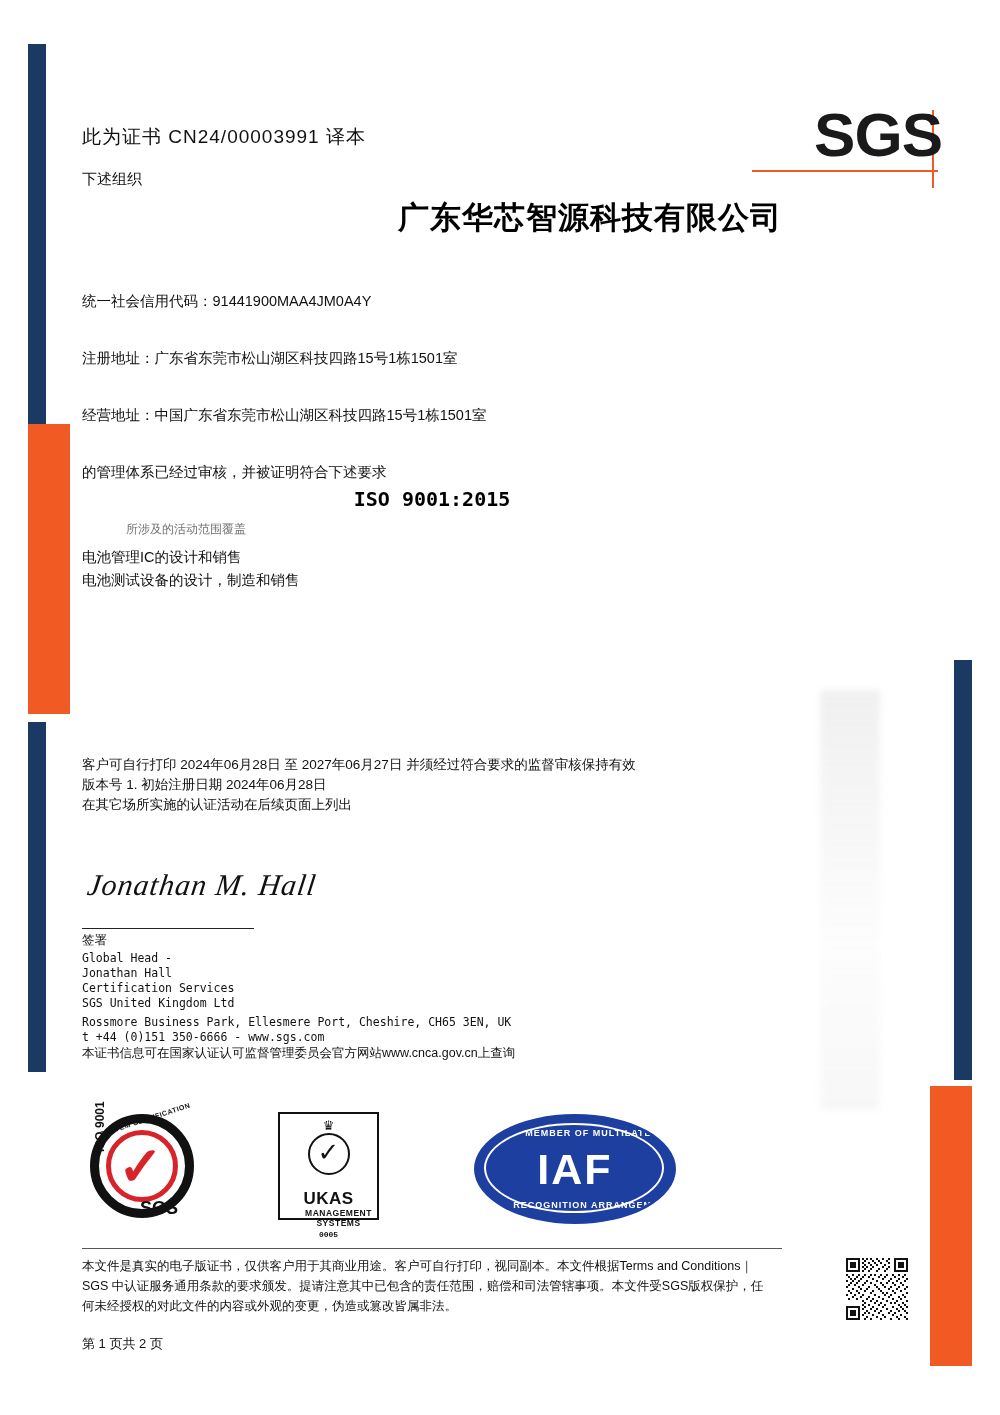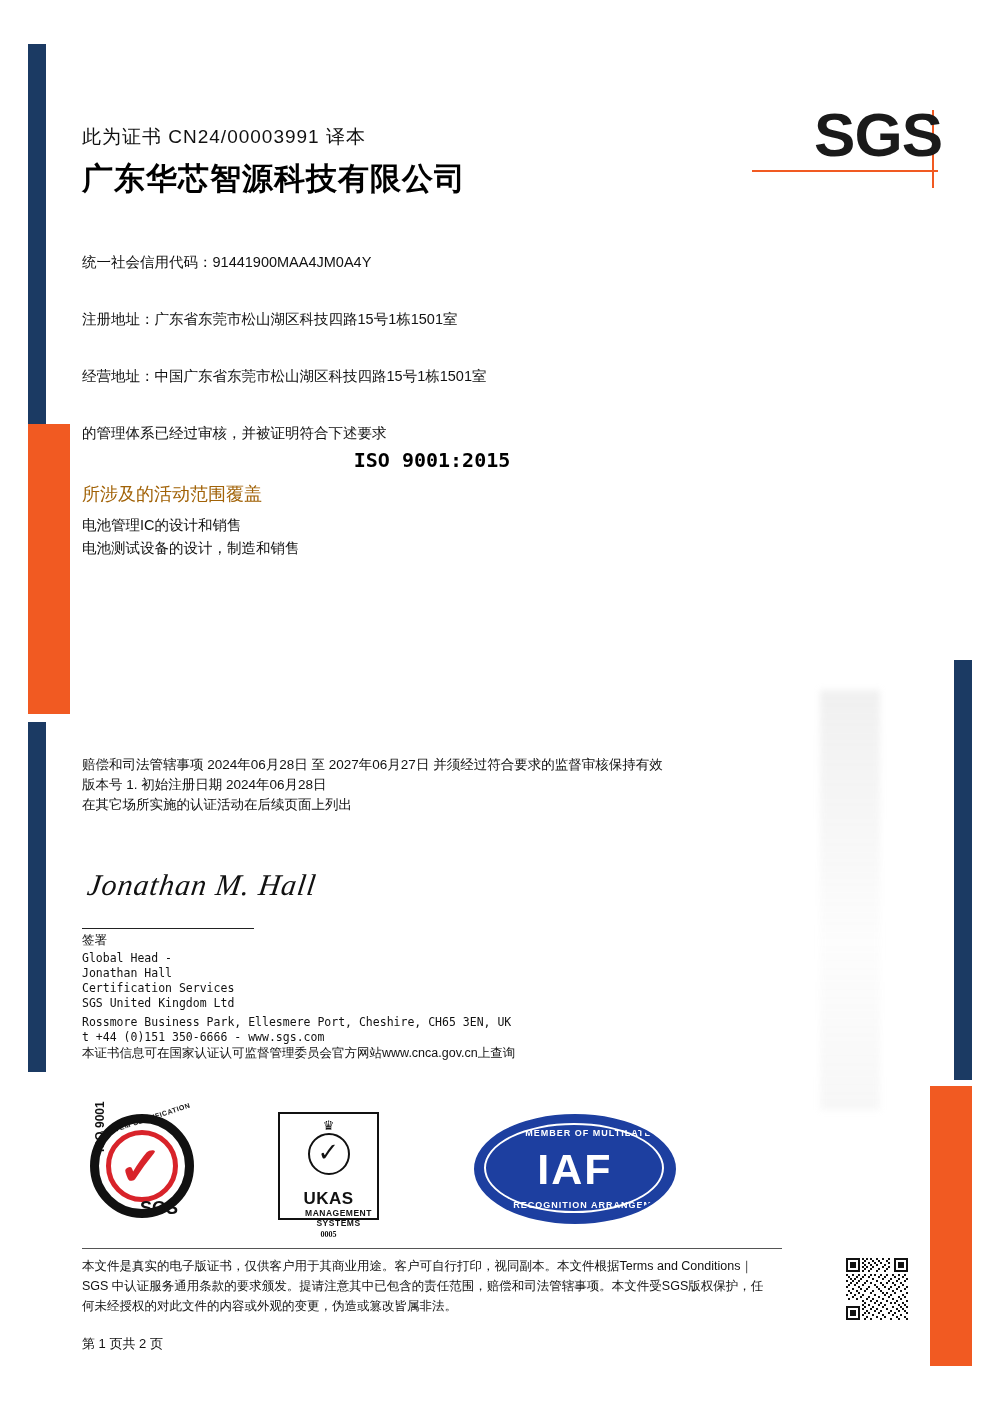--- a/index.html
+++ b/index.html
@@ -99,20 +99,21 @@
     margin-top: 20px;
     font-size: 15px;
     color: #111;
   }
   .org-name {
     margin-top: 8px;
     font-size: 31px;
     font-weight: bold;
     letter-spacing: 1px;
     color: #000;
+    text-align: right;
   }
 
   .details {
     margin-top: 52px;
     font-size: 14.5px;
     line-height: 21px;
     color: #111;
   }
   .details div { white-space: nowrap; margin-top: 36px; }
 
@@ -121,22 +122,23 @@
     font-family: "DejaVu Sans Mono", monospace;
     font-size: 20px;
     font-weight: bold;
     letter-spacing: 0px;
     color: #000;
     text-align: center;
   }
 
   .scope-head {
     margin-top: 10px;
-    font-size: 18px;
-    color: #a16207;
+    font-size: 12px;
+    color: #737373;
+    margin-left: 44px;
   }
   .scope-line {
     margin-top: 10px;
     font-size: 14.5px;
     color: #111;
   }
 
   .validity {
     position: absolute;
     left: 82px;
@@ -253,21 +255,21 @@
     font-family: "Liberation Sans", sans-serif;
     font-weight: bold;
     font-size: 8.5px;
     line-height: 9.5px;
     letter-spacing: 0.5px;
     color: #111;
     padding-left: 20px;
   }
   .ukas-num {
     margin-top: 2px;
-    font-family: Liberation Serif, serif;
+    font-family: Liberation Mono, monospace;
     font-weight: bold;
     font-size: 8px;
     color: #111;
   }
 
   
   .mark-iaf { left: 392px; top: 4px; width: 200px; height: 108px; }
   .iaf-oval {
     position: absolute;
     left: 0; top: 0;
@@ -430,38 +432,39 @@
   <div class="smudge"></div>
 
   <div class="sgs-logo">
     <div class="sgs-rule-h"></div>
     <div class="sgs-rule-v"></div>
     <div class="sgs-text">SGS</div>
   </div>
 
   <div class="content">
     <div class="line-translation">此为证书 CN24/00003991 译本</div>
+    <div class="line-org-intro">下述组织</div>
     <div class="org-name">广东华芯智源科技有限公司</div>
 
     <div class="details">
       <div>统一社会信用代码：91441900MAA4JM0A4Y</div>
       <div>注册地址：广东省东莞市松山湖区科技四路15号1栋1501室</div>
       <div>经营地址：中国广东省东莞市松山湖区科技四路15号1栋1501室</div>
       <div>的管理体系已经过审核，并被证明符合下述要求</div>
     </div>
 
     <div class="standard">ISO 9001:2015</div>
 
     <div class="scope-head">所涉及的活动范围覆盖</div>
     <div class="scope-line">电池管理IC的设计和销售</div>
     <div class="scope-line" style="margin-top:4px;">电池测试设备的设计，制造和销售</div>
   </div>
 
   <div class="validity">
-    <div class="v-row">赔偿和司法管辖事项  2024年06月28日  至  2027年06月27日  并须经过符合要求的监督审核保持有效</div>
+    <div class="v-row">客户可自行打印  2024年06月28日  至  2027年06月27日  并须经过符合要求的监督审核保持有效</div>
     <div class="v-row">版本号 1.  初始注册日期  2024年06月28日</div>
     <div class="v-row">在其它场所实施的认证活动在后续页面上列出</div>
   </div>
 
   <div class="signature-area">
     <div class="signature-mark">Jonathan M. Hall</div>
     <div class="sig-rule"></div>
     <div class="sig-label">签署</div>
     <div class="sig-lines">
       <div>Global Head -</div>

